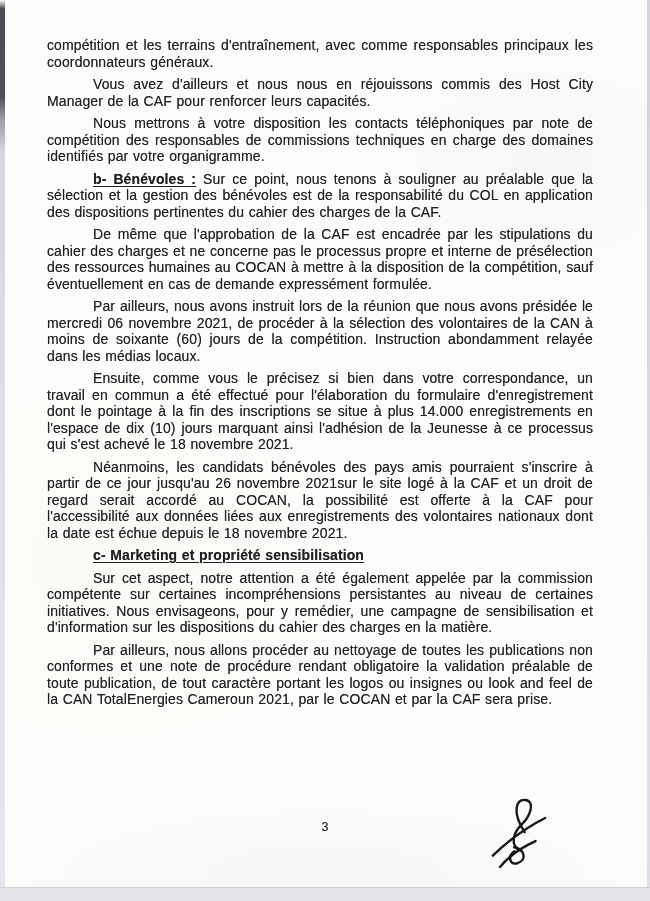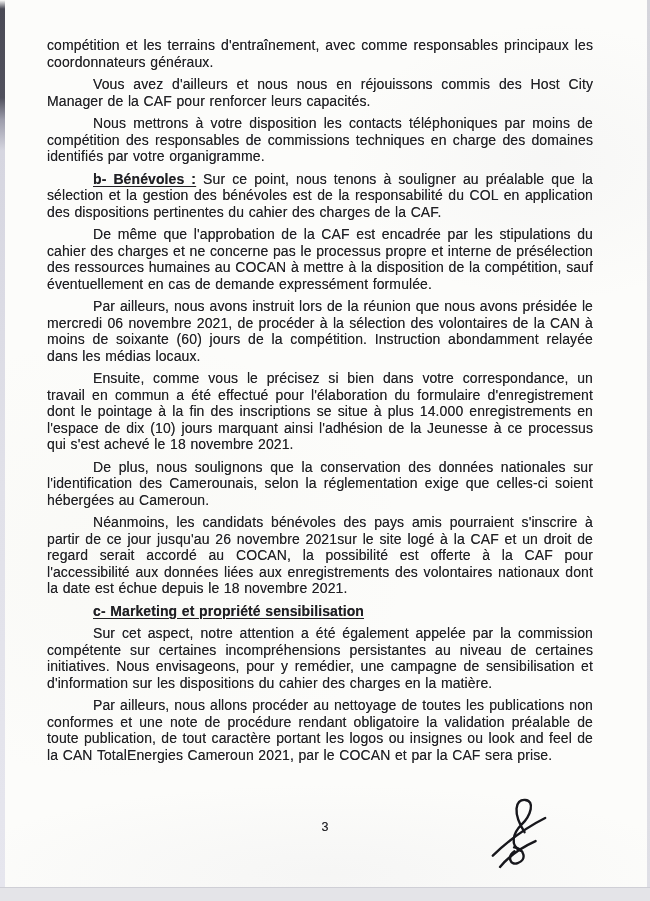--- a/index.html
+++ b/index.html
@@ -60,26 +60,25 @@
   }
 </style>
 </head>
 <body>
 
 <div class="scan">
 
   <div class="page-body">
       <p class="para">compétition et les terrains d'entraînement, avec comme responsables principaux les coordonnateurs généraux.</p>
       <p class="para indent">Vous avez d'ailleurs et nous nous en réjouissons commis des Host City Manager de la CAF pour renforcer leurs capacités.</p>
-      <p class="para indent">Nous mettrons à votre disposition les contacts téléphoniques par moins de compétition des responsables de commissions techniques en charge des domaines identifiés par votre organigramme.</p>
+      <p class="para indent">Nous mettrons à votre disposition les contacts téléphoniques par note de compétition des responsables de commissions techniques en charge des domaines identifiés par votre organigramme.</p>
       <p class="para indent"><span class="lead">b- Bénévoles :</span> Sur ce point, nous tenons à souligner au préalable que la sélection et la gestion des bénévoles est de la responsabilité du COL en application des dispositions pertinentes du cahier des charges de la CAF.</p>
       <p class="para indent">De même que l'approbation de la CAF est encadrée par les stipulations du cahier des charges et ne concerne pas le processus propre et interne de présélection des ressources humaines au COCAN à mettre à la disposition de la compétition, sauf éventuellement en cas de demande expressément formulée.</p>
       <p class="para indent">Par ailleurs, nous avons instruit lors de la réunion que nous avons présidée le mercredi 06 novembre 2021, de procéder à la sélection des volontaires de la CAN à moins de soixante (60) jours de la compétition. Instruction abondamment relayée dans les médias locaux.</p>
       <p class="para indent">Ensuite, comme vous le précisez si bien dans votre correspondance, un travail en commun a été effectué pour l'élaboration du formulaire d'enregistrement dont le pointage à la fin des inscriptions se situe à plus 14.000 enregistrements en l'espace de dix (10) jours marquant ainsi l'adhésion de la Jeunesse à ce processus qui s'est achevé le 18 novembre 2021.</p>
-      <p class="para indent">De plus, nous soulignons que la conservation des données nationales sur l'identification des Camerounais, selon la réglementation exige que celles-ci soient hébergées au Cameroun.</p>
       <p class="para indent">Néanmoins, les candidats bénévoles des pays amis pourraient s'inscrire à partir de ce jour jusqu'au 26 novembre 2021sur le site logé à la CAF et un droit de regard serait accordé au COCAN, la possibilité est offerte à la CAF pour l'accessibilité aux données liées aux enregistrements des volontaires nationaux dont la date est échue depuis le 18 novembre 2021.</p>
       <p class="para indent"><span class="lead">c- Marketing et propriété sensibilisation</span></p>
       <p class="para indent">Sur cet aspect, notre attention a été également appelée par la commission compétente sur certaines incompréhensions persistantes au niveau de certaines initiatives. Nous envisageons, pour y remédier, une campagne de sensibilisation et d'information sur les dispositions du cahier des charges en la matière.</p>
       <p class="para indent">Par ailleurs, nous allons procéder au nettoyage de toutes les publications non conformes et une note de procédure rendant obligatoire la validation préalable de toute publication, de tout caractère portant les logos ou insignes ou look and feel de la CAN TotalEnergies Cameroun 2021, par le COCAN et par la CAF sera prise.</p>
     </div>
 
   <div class="page-number">3</div>
 
   <div class="signature">
     <svg viewBox="0 0 76 84" width="76" height="84">

